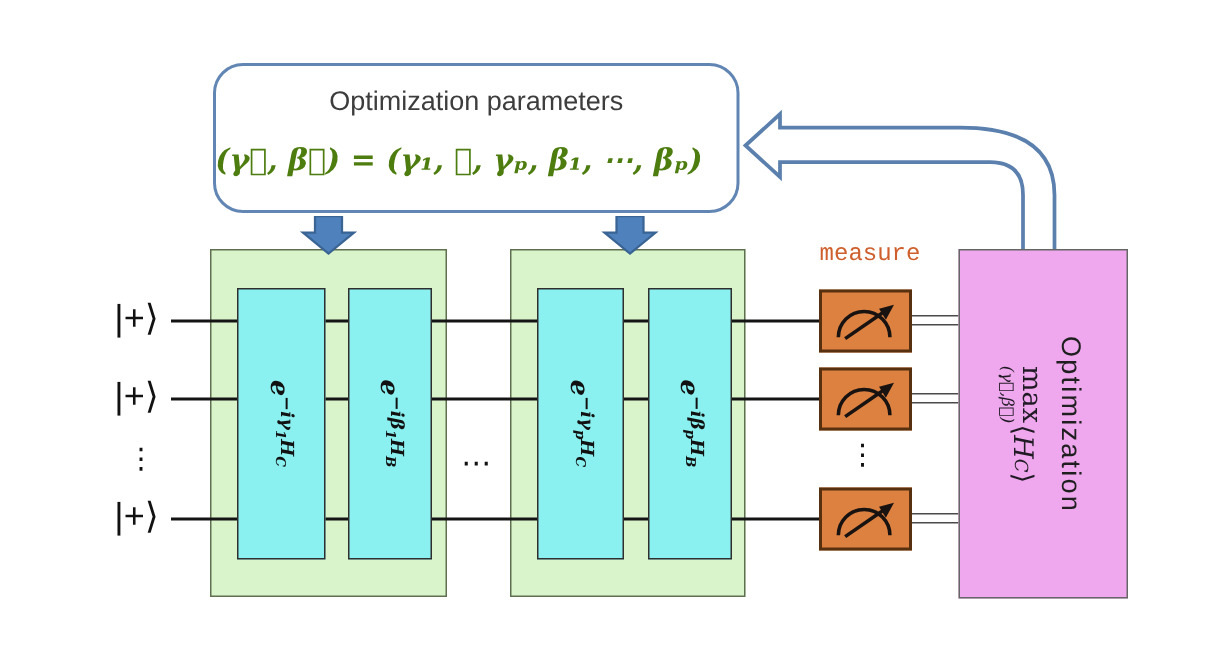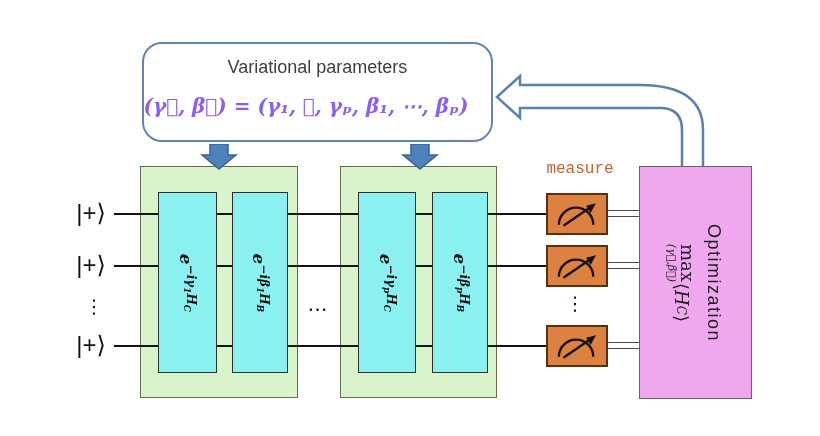--- a/index.html
+++ b/index.html
@@ -15,21 +15,21 @@
     background:#ffffff;border:2.5px solid #6286b4;border-radius:20px;
     box-sizing:border-box;z-index:2;
   }
   .var-title{
     left:142px;top:57px;width:351px;text-align:center;
     font-size:18px;color:#3d3d3d;z-index:3;
   }
   .var-formula{
     left:142px;top:94px;width:328px;text-align:center;
     font-family:"DejaVu Serif", serif;font-style:italic;font-weight:600;
-    font-size:20px;color:#8b5cf6;z-index:3;
+    font-size:20px;color:#4d7c0f;z-index:3;
   }
 
   
   .layer-box{
     background:#d9f4ca;border:1.6px solid #5f7050;box-sizing:border-box;z-index:1;
   }
   
   .gate{
     background:#8bf0f0;border:1.6px solid #2f2f2f;box-sizing:border-box;z-index:4;
     display:flex;align-items:center;justify-content:center;
@@ -96,21 +96,21 @@
 </head>
 <body>
 
 <div id="canvas">
 
   <svg class="abs svg-abs" style="left:495px;top:69px;" width="215" height="103" viewBox="0 0 215 103">
     <path d="M 2 28 L 25 7 L 25 16 L 145 16 Q 208 16 208 61 L 208 103 L 187 103 L 187 61 Q 187 39 165 39 L 25 39 L 25 49 Z" fill="#ffffff" stroke="#5b80ad" stroke-width="2.5" stroke-linejoin="miter"></path>
   </svg>
 
   <div class="abs var-box"></div>
-  <div class="abs var-title">Variational parameters</div>
+  <div class="abs var-title">Optimization parameters</div>
   <div class="abs var-formula">(γ⃗, β⃗) = (γ₁, ⋯, γₚ, β₁, ⋯, βₚ)</div>
 
   <svg class="abs down-arrow" style="left:198px;top:144px;" width="42" height="26" viewBox="0 0 42 26">
     <polygon points="12,0 30,0 30,11 38,11 21,25 4,11 12,11" fill="#4f81bd" stroke="#3a6494" stroke-width="1.5"></polygon>
   </svg>
   <svg class="abs down-arrow" style="left:399px;top:144px;" width="42" height="26" viewBox="0 0 42 26">
     <polygon points="12,0 30,0 30,11 38,11 21,25 4,11 12,11" fill="#4f81bd" stroke="#3a6494" stroke-width="1.5"></polygon>
   </svg>
 
   <div class="abs layer-box" style="left:140px;top:166px;width:158px;height:232px;"></div>

